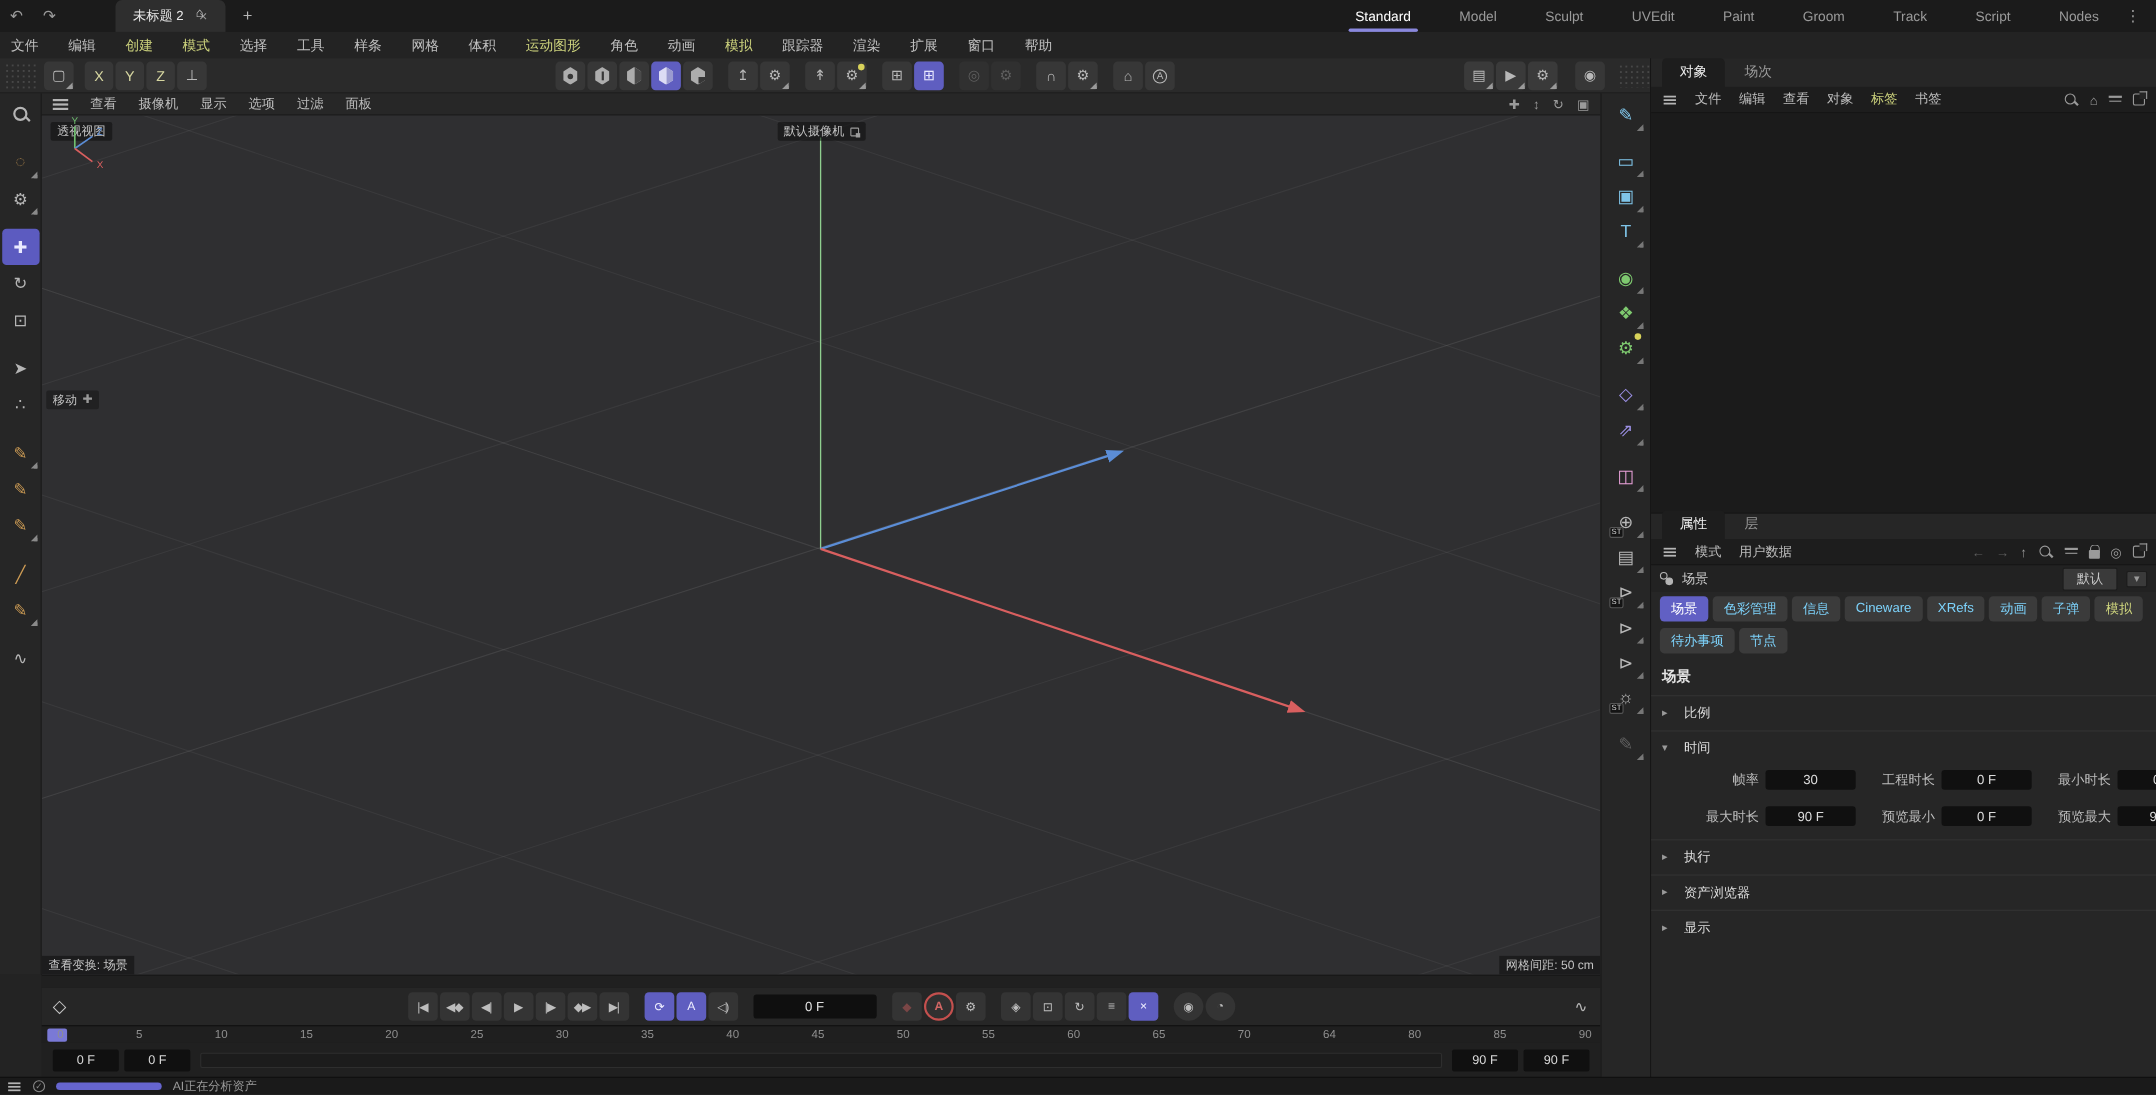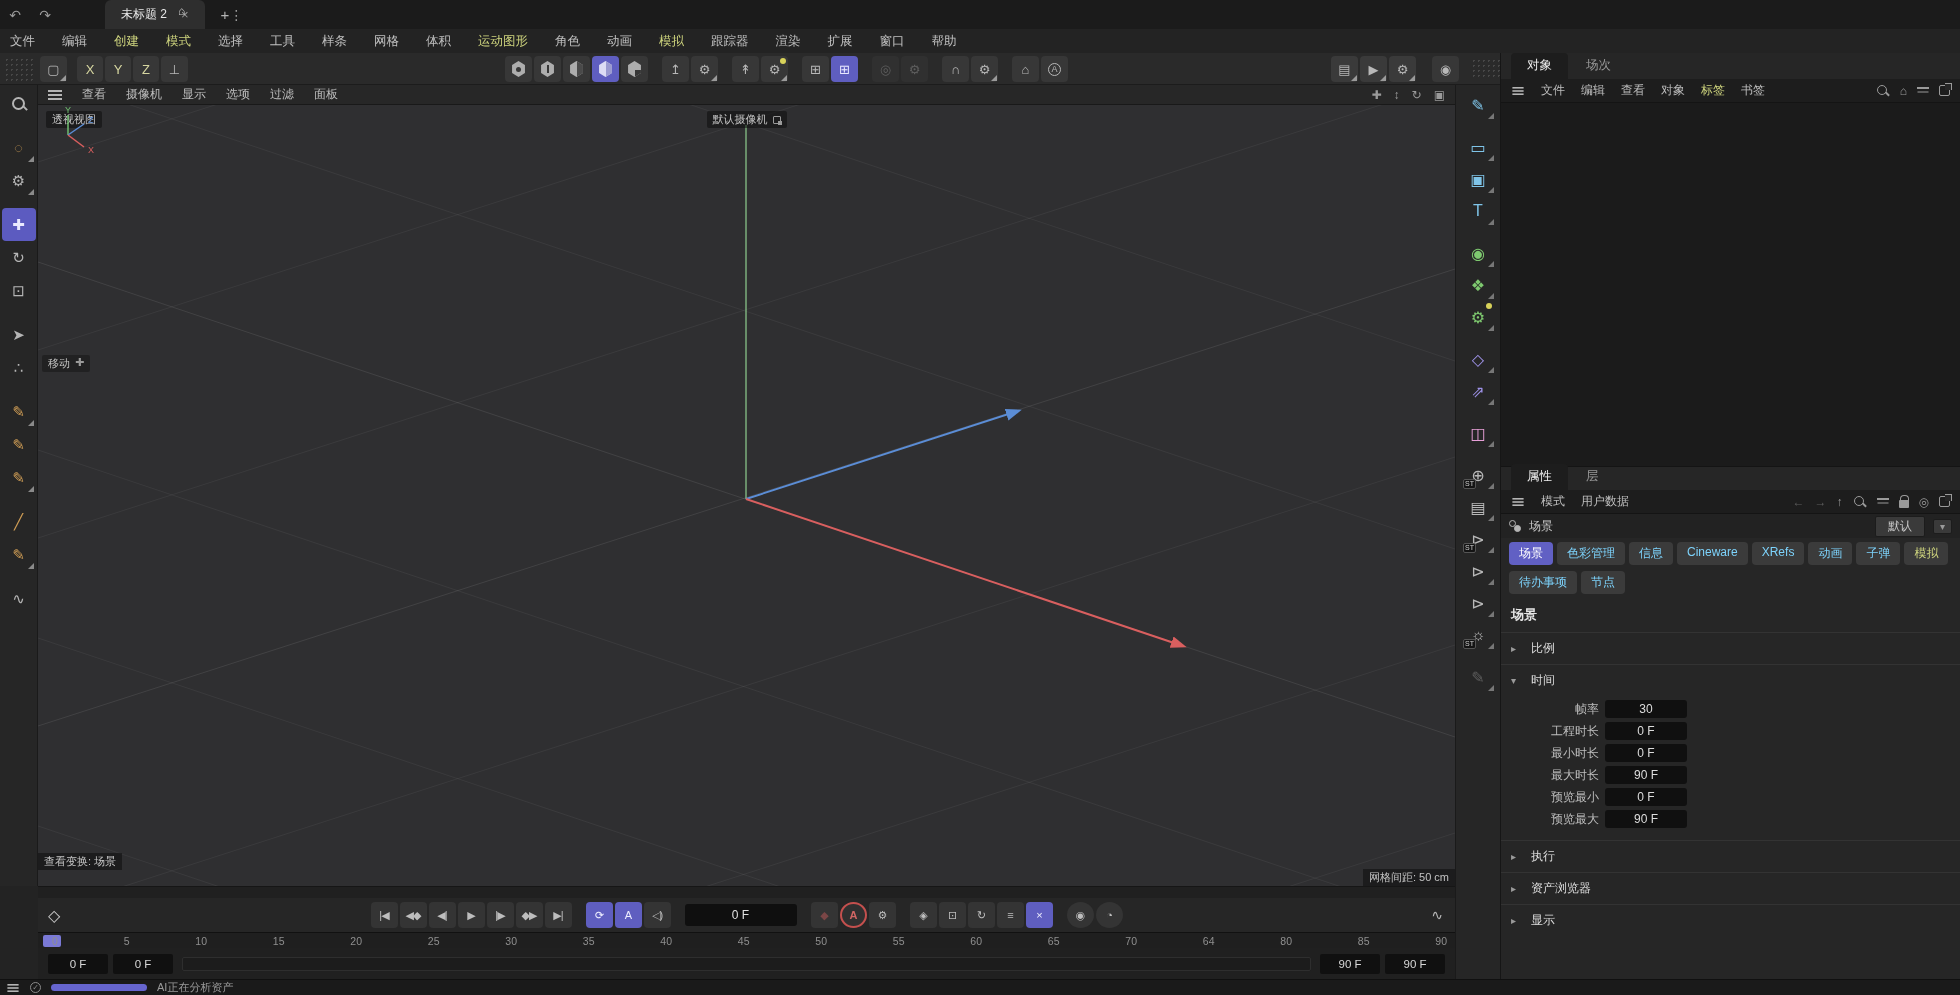--- a/index.html
+++ b/index.html
@@ -76,21 +76,21 @@
 #vp-menubar .mi{color:#bdbdbd;cursor:pointer}
 #vp-controls{margin-left:auto;display:flex;gap:12px;color:#9a9a9a;font-size:12px}
 #vp-canvas{position:relative;height:781px;flex:none;background:#2f2f31;overflow:hidden}
 #vp-canvas svg{position:absolute;left:0;top:0}
 .vp-label{position:absolute;background:rgba(12,12,12,.55);color:#c3c3c3;font-size:11px;padding:1px 6px;border-radius:2px;white-space:nowrap}
 #cam-label{left:50%;top:6px;transform:translateX(-50%);display:flex;align-items:center;gap:5px}
 #cam-label .cam-ic{width:8px;height:8px;border:1px solid #9a9a9a;border-radius:1px;position:relative}
 #cam-label .cam-ic::after{content:"";position:absolute;right:-2px;bottom:-2px;width:4px;height:4px;background:#9a9a9a}
 #tool-hint{left:4px;top:250px;display:flex;gap:5px;background:rgba(12,12,12,.4)}
 #gizmo{position:absolute;right:6px;top:4px}
-#transform-info{left:0;bottom:16px;border-radius:0}
+#transform-info{left:0;bottom:0;border-radius:0}
 #grid-spacing{right:0;bottom:0;border-radius:0}
 
 #right-strip{position:absolute;left:1455px;top:85px;width:45px;height:894px;background:#262626;border-left:1px solid #1a1a1a;display:flex;flex-direction:column;align-items:center;padding-top:4px}
 .rs-item{width:36px;height:32px;border-radius:4px;display:flex;align-items:center;justify-content:center;color:#b8b8b8;font-size:16px;position:relative;cursor:pointer}
 .rs-item::after{content:"";position:absolute;right:2px;bottom:2px;border:3px solid transparent;border-right-color:#777;border-bottom-color:#777}
 .rs-item.grp-end{margin-bottom:10px}
 .rs-item.c-blue{color:#7fc4e8}.rs-item.c-green{color:#7ec96f}.rs-item.c-violet{color:#9e92e8}.rs-item.c-pink{color:#e8a0d8}.rs-item.dim{color:#5e5e5e}
 .rs-item .st{position:absolute;left:3px;bottom:2px;font-size:7px;background:#141414;color:#cfcfcf;border:1px solid #555;border-radius:2px;padding:0 1px;line-height:8px}
 .rs-item .st:empty{display:none}
 .rs-item.dot-yellow::before{top:2px;right:4px}
@@ -111,21 +111,21 @@
 #preset-arrow{background:#3a3a3a;border:1px solid #1c1c1c;border-radius:2px;padding:1px 6px;color:#9a9a9a;font-size:10px}
 .btnrow{display:flex;gap:4px;padding:4px 8px 2px;flex-wrap:nowrap;flex:none}
 .abtn{background:#3b3b3b;border-radius:4px;padding:3px 10px;color:#7dd3fc;font-size:12px;white-space:nowrap;cursor:pointer}
 .abtn.active{background:#6160c4;color:#fff}
 .abtn.hl{color:#cdd37d}
 #at-heading{font-size:13px;font-weight:bold;color:#e4e4e4;padding:10px 10px 8px;flex:none}
 .sec{border-top:1px solid #333;padding:7px 10px;display:flex;gap:10px;align-items:center;flex:none;cursor:pointer}
 .sec .arr{color:#9a9a9a;font-size:10px;width:10px}
 .sec .slbl{color:#dcdcdc;font-weight:normal;font-size:12px}
 #time-body{padding:4px 0 12px 0;flex:none}
-.time-grid{display:grid;grid-template-columns:1fr;row-gap:4px;padding:0 30px 0 26px}
+.time-grid{display:grid;grid-template-columns:1fr 1fr 1fr;row-gap:15px;padding:0 30px 0 26px}
 .fpair{display:flex;align-items:center;gap:6px}
 .flabel{width:72px;text-align:right;color:#bdbdbd}
 .fbox{width:82px;height:18px;background:#101010;border-radius:3px;color:#dcdcdc;display:flex;align-items:center;justify-content:center;font-size:12px}
 
 #tl-gap{height:12px;background:#202020;border-top:1px solid #161616;flex:none}
 #transport{height:34px;background:#262626;position:relative;display:flex;align-items:center;justify-content:center;flex:none}
 #tl-key{position:absolute;left:10px;color:#c8c8c8;font-size:16px}
 #tl-chart{position:absolute;right:12px;color:#b5b5b5;font-size:14px}
 .tr-group{display:flex;gap:2px;align-items:center}
 #transport .wrap{display:flex;gap:14px;align-items:center}
@@ -154,20 +154,31 @@
 <div id="app">
 
   <div id="titlebar">
     <span class="tbic">↶</span>
     <span class="tbic">↷</span>
     <div id="doc-tab">
       <span>未标题 2</span>
       <span class="x">×</span>
     </div>
     <span id="add-tab">+</span>
+    <div id="ws-tabs">
+      <span class="ws active">Standard</span>
+        <span class="ws">Model</span>
+        <span class="ws">Sculpt</span>
+        <span class="ws">UVEdit</span>
+        <span class="ws">Paint</span>
+        <span class="ws">Groom</span>
+        <span class="ws">Track</span>
+        <span class="ws">Script</span>
+        <span class="ws">Nodes</span>
+    </div>
     <span id="kebab">⋮</span>
   </div>
   <span class="tbic" style="position:absolute;left:178px;top:4px">⌂</span>
 
   <nav id="menubar">
     <span class="mi">文件</span>
       <span class="mi">编辑</span>
       <span class="mi hl">创建</span>
       <span class="mi hl">模式</span>
       <span class="mi">选择</span>

